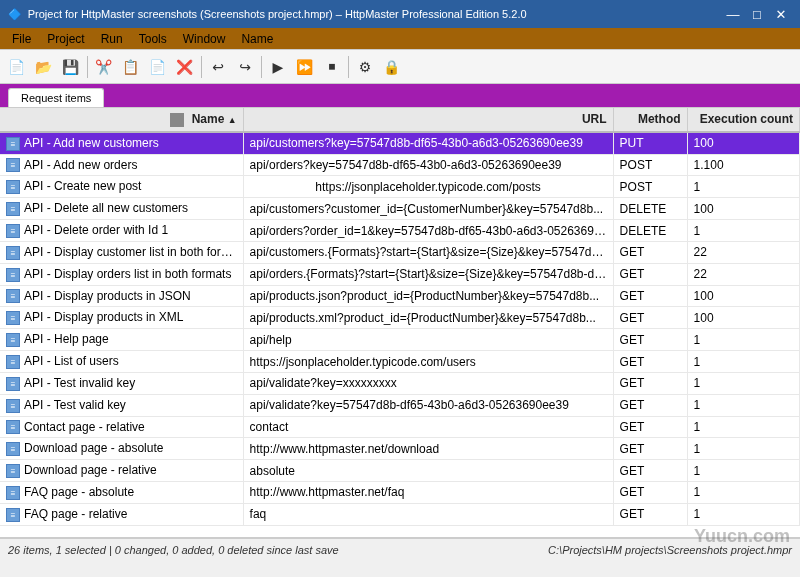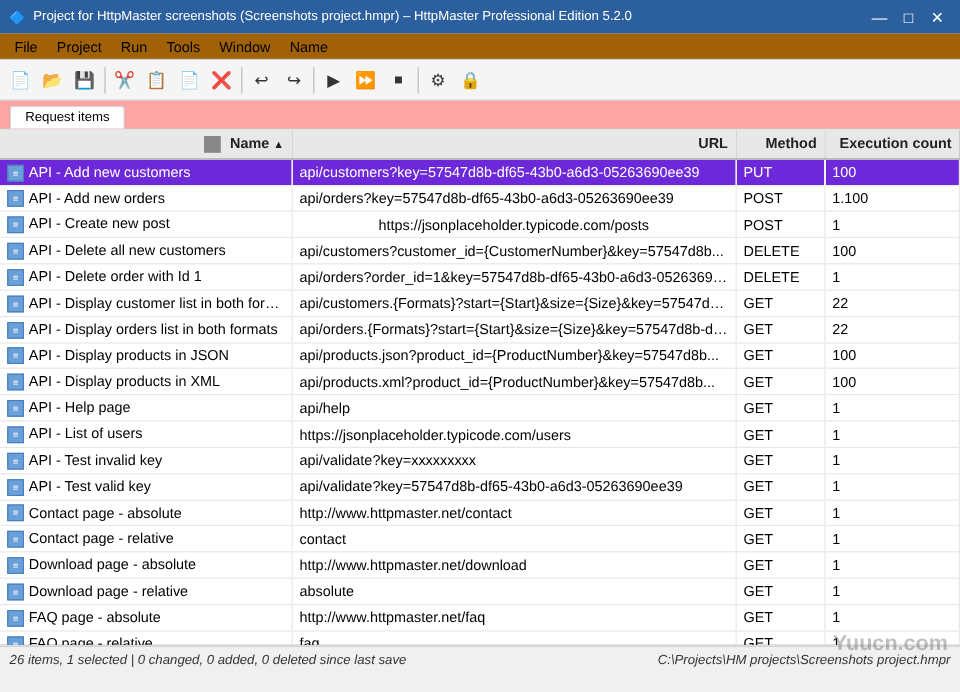--- a/index.html
+++ b/index.html
@@ -59,21 +59,21 @@
       cursor: pointer;
       display: flex; align-items: center; justify-content: center;
       font-size: 14px;
       color: #333;
       border-radius: 2px;
     }
     .toolbar-sep { width: 1px; height: 22px; background: #bbb; margin: 0 2px; }
 
     
     #tabbar {
-      background: #fca5a5;
+      background: #a21caf;
       border-bottom: 1px solid #ccc;
       padding: 4px 0 0 8px;
       display: flex;
       align-items: flex-end;
     }
     .tab {
       padding: 3px 12px;
       border: 1px solid #ccc;
       border-bottom: none;
       background: #e0e0e0;
@@ -320,26 +320,20 @@
             <td class="col-method">GET</td>
             <td class="col-execcount">1</td>
           </tr>
           <tr>
             <td class="col-name" style="overflow: hidden; text-overflow: ellipsis; max-width: 230px;"><span class="row-icon">≡</span>API - Test valid key</td>
             <td class="col-url" style="overflow: hidden; text-overflow: ellipsis; max-width: 350px;">api/validate?key=57547d8b-df65-43b0-a6d3-05263690ee39</td>
             <td class="col-method">GET</td>
             <td class="col-execcount">1</td>
           </tr>
           <tr>
-            <td class="col-name" style="overflow: hidden; text-overflow: ellipsis; max-width: 230px;"><span class="row-icon">≡</span>Contact page - absolute</td>
-            <td class="col-url" style="overflow: hidden; text-overflow: ellipsis; max-width: 350px;">http://www.httpmaster.net/contact</td>
-            <td class="col-method">GET</td>
-            <td class="col-execcount">1</td>
-          </tr>
-          <tr>
             <td class="col-name" style="overflow: hidden; text-overflow: ellipsis; max-width: 230px;"><span class="row-icon">≡</span>Contact page - relative</td>
             <td class="col-url" style="overflow: hidden; text-overflow: ellipsis; max-width: 350px;">contact</td>
             <td class="col-method">GET</td>
             <td class="col-execcount">1</td>
           </tr>
           <tr>
             <td class="col-name" style="overflow: hidden; text-overflow: ellipsis; max-width: 230px;"><span class="row-icon">≡</span>Download page - absolute</td>
             <td class="col-url" style="overflow: hidden; text-overflow: ellipsis; max-width: 350px;">http://www.httpmaster.net/download</td>
             <td class="col-method">GET</td>
             <td class="col-execcount">1</td>

